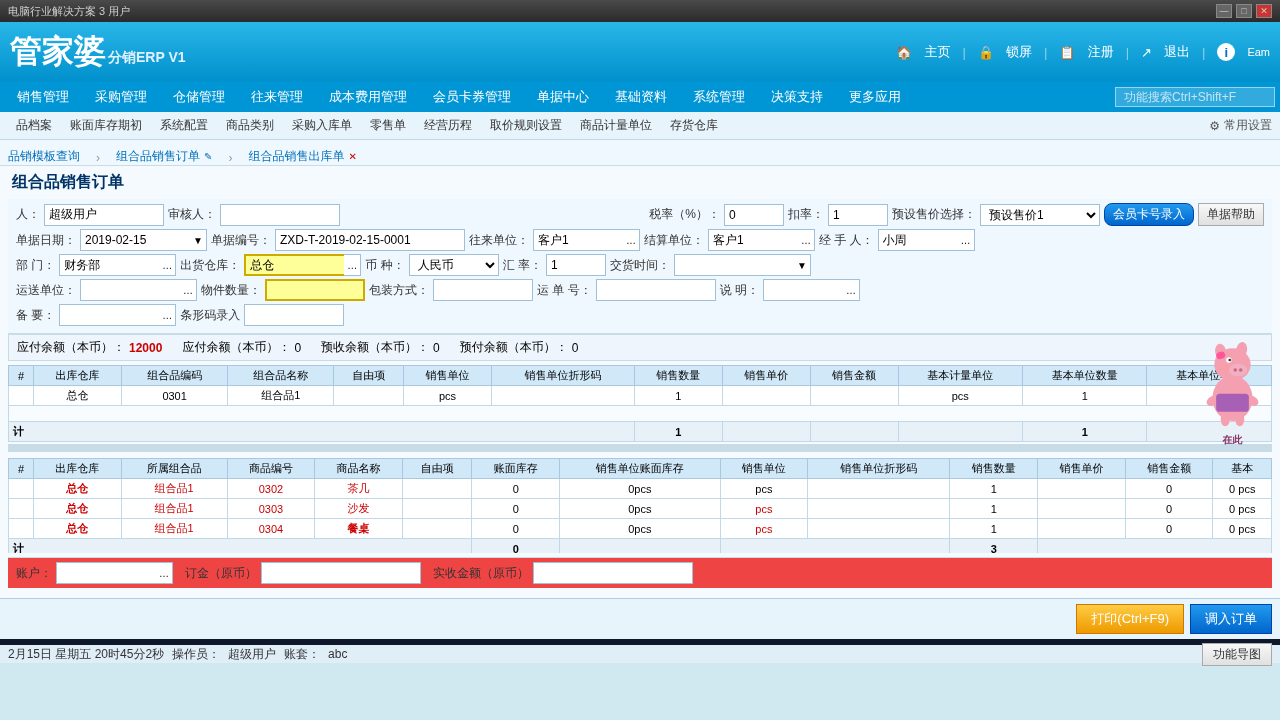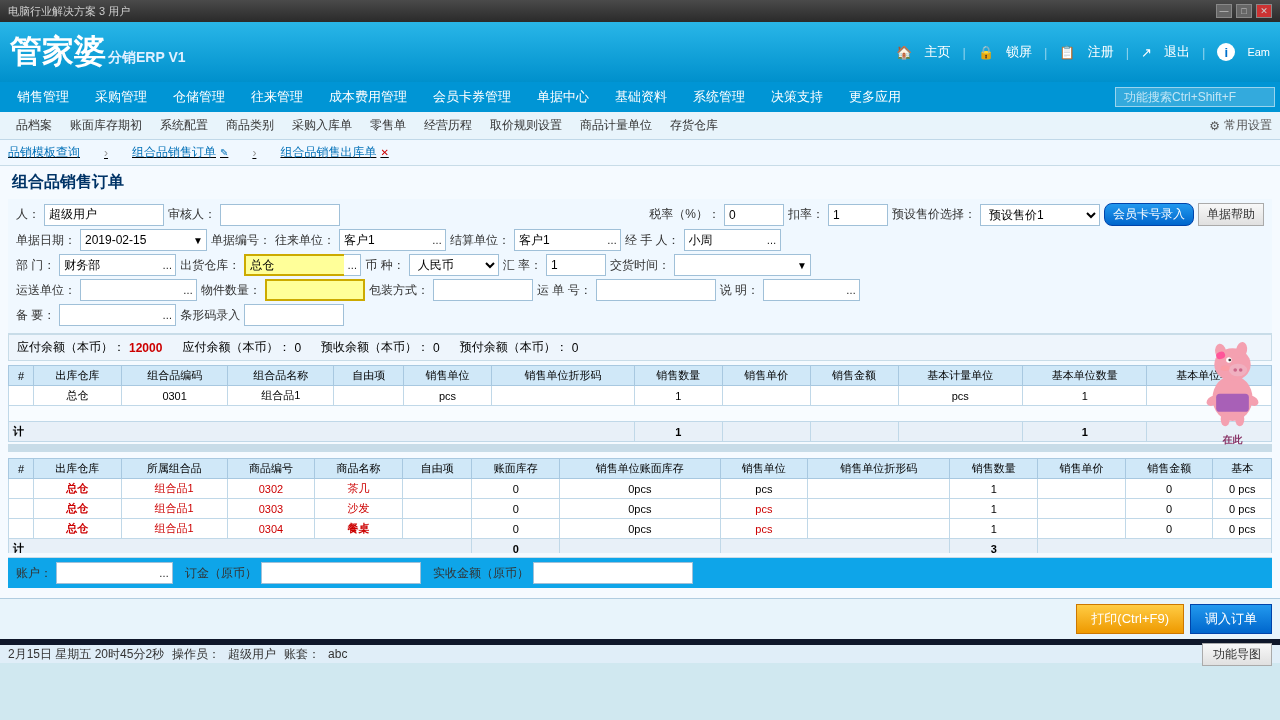--- a/index.html
+++ b/index.html
@@ -25,21 +25,21 @@
     .nav-item { color: white; padding: 4px 12px; font-size: 13px; cursor: pointer; border-radius: 2px; white-space: nowrap; }
     .nav-search { margin-left: auto; background: rgba(255,255,255,0.2); border: 1px solid rgba(255,255,255,0.5); color: white; padding: 2px 8px; font-size: 12px; width: 160px; }
     .nav-search::placeholder { color: rgba(255,255,255,0.7); }
     
     
     .toolbar { background: #e8f4fb; height: 28px; display: flex; align-items: center; padding: 0 8px; gap: 2px; border-bottom: 1px solid #c0d8e8; }
     .toolbar-item { color: #333; padding: 2px 8px; font-size: 12px; cursor: pointer; white-space: nowrap; }
     .toolbar-settings { margin-left: auto; display: flex; align-items: center; gap: 4px; color: #555; cursor: pointer; font-size: 12px; }
     
     
-    .breadcrumb { background: #f0f8ff; height: 26px; display: flex; align-items: center; padding: 0 8px; border-bottom: 1px solid #c8dce8; gap: 24px; font-size: 12px; text-decoration: underline; }
+    .breadcrumb { background: #f0f8ff; height: 26px; display: flex; align-items: flex-end; padding: 0 8px; border-bottom: 1px solid #c8dce8; gap: 16px; font-size: 12px; }
     .breadcrumb-item { color: #0070b8; cursor: pointer; display: flex; align-items: center; gap: 4px; }
     .breadcrumb-sep { color: #999; }
     
     
     .main { background: #f5faff; padding: 6px 8px; }
     .page-title { font-size: 16px; font-weight: bold; color: #003366; margin-bottom: 6px; padding-left: 4px; }
     
     
     .form-row { display: flex; align-items: center; margin-bottom: 4px; gap: 4px; flex-wrap: wrap; }
     .form-label { color: #333; white-space: nowrap; font-size: 12px; min-width: fit-content; }
@@ -187,20 +187,21 @@
       <button class="btn-default" style="font-size:12px;padding:2px 8px;">单据帮助</button>
     </div>
 
     <div class="form-row" style="margin-bottom:3px;">
       <span class="form-label">单据日期：</span>
       <div class="input-with-btn">
         <input class="form-input" value="2019-02-15" style="width: 110px;">
         <button class="combo-btn">▼</button>
       </div>
       <span class="form-label">单据编号：</span>
+      <input class="form-input" value="ZXD-T-2019-02-15-0001" style="width: 190px;">
       <span class="form-label">往来单位：</span>
       <div class="input-with-btn">
         <input class="form-input" value="客户1" style="width: 90px;">
         <button class="combo-btn">…</button>
       </div>
       <span class="form-label">结算单位：</span>
       <div class="input-with-btn">
         <input class="form-input" value="客户1" style="width: 90px;">
         <button class="combo-btn">…</button>
       </div>
@@ -411,21 +412,21 @@
           <td></td>
           <td colspan="2"></td>
           <td>3</td>
           <td colspan="3"></td>
         </tr>
       </tbody>
     </table>
 
   </div>
 
-  <div class="form-row" style="padding:4px 8px;background:#0ea5e9;border-top:1px solid #c8dce8;">
+  <div class="form-row" style="padding:4px 8px;background:#ef4444;border-top:1px solid #c8dce8;">
     <span class="form-label">账户：</span>
     <div class="input-with-btn">
       <input class="form-input" value="" style="width: 100px;">
       <button class="combo-btn">…</button>
     </div>
     <span class="form-label" style="margin-left:8px;">订金（原币）</span>
     <input class="form-input" value="" style="width: 160px;">
     <span class="form-label" style="margin-left:8px;">实收金额（原币）</span>
     <input class="form-input" value="" style="width: 160px;">
   </div>

